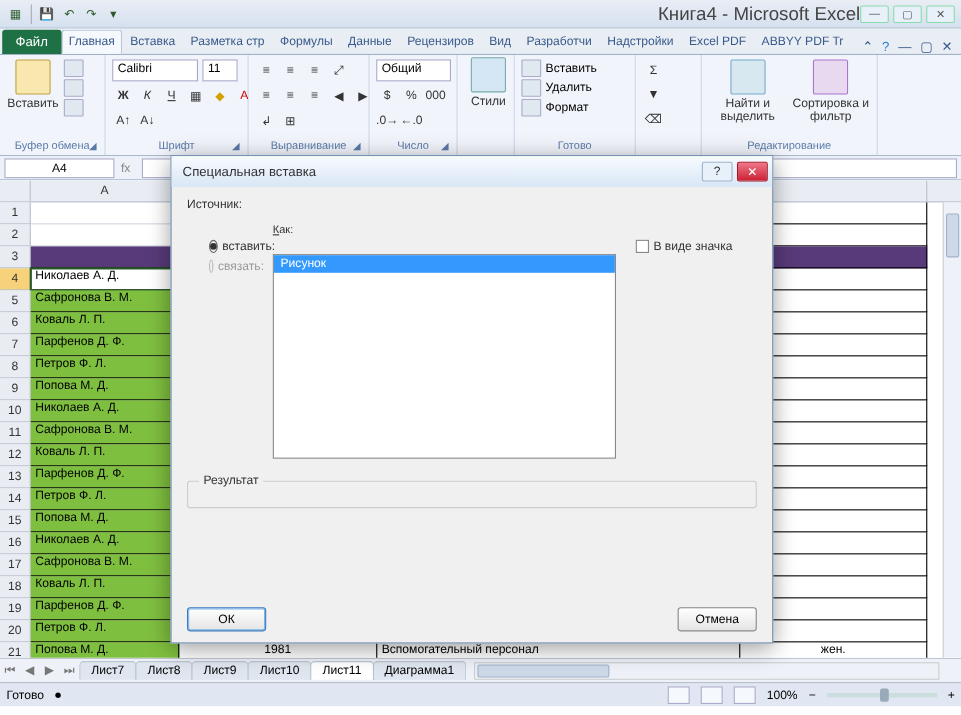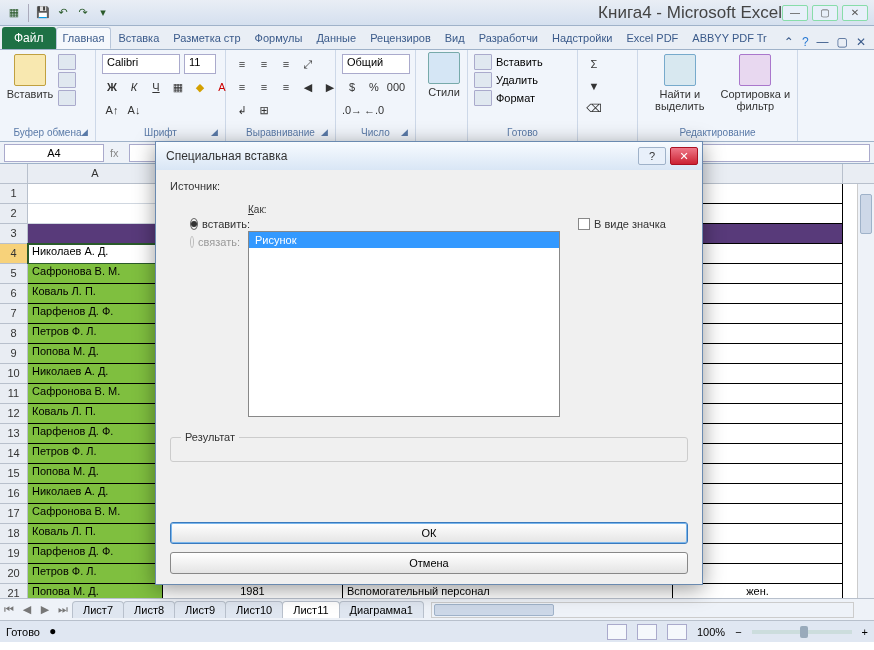--- a/index.html
+++ b/index.html
@@ -93,21 +93,21 @@
 .listbox { height:186px; border:1px solid #888; background:#fff;}
 .listitem { background:#3399ff; color:#fff; padding:2px 6px; font-size:11px;}
 .iconopt { width:120px; padding-top:14px; padding-left:10px;}
 .cb { display:flex; gap:4px; align-items:center;}
 .cbx { width:12px;height:12px;border:1px solid #888;background:#fff;}
 .result-sec { margin-top:14px;}
 .result-body { display:flex; gap:10px; padding:6px 0;}
 .ricon { width:36px;height:40px;border:1px solid #aaa;background:#fff;flex-shrink:0; position:relative;}
 .ricon::after{content:"";position:absolute;left:4px;top:6px;right:10px;bottom:4px;border:1px solid #888;background:#eef;}
 .rtext { font-size:11px; line-height:1.4; color:#333;}
-.dlg-btns { margin-top:auto; display:flex; justify-content:space-between; gap:8px; padding-top:10px;flex-direction:column;}
+.dlg-btns { margin-top:auto; display:flex; justify-content:space-between; gap:8px; padding-top:10px;}
 .dbtn { min-width:72px; height:22px; border:1px solid #888; background:linear-gradient(#fff,#e4e4e4); border-radius:3px; font-size:11px;}
 .dbtn.def { border:1px solid #3a7abd; box-shadow:0 0 0 1px #7ab6ec inset;}
 fieldset { border:1px solid #ccc; border-radius:3px; padding:8px 10px 10px; margin:0;}
 legend { font-size:11px; padding:0 4px; color:#333;}
 </style>
 </head>
 <body>
 
 <div class="titlebar">
   <div class="qat">

